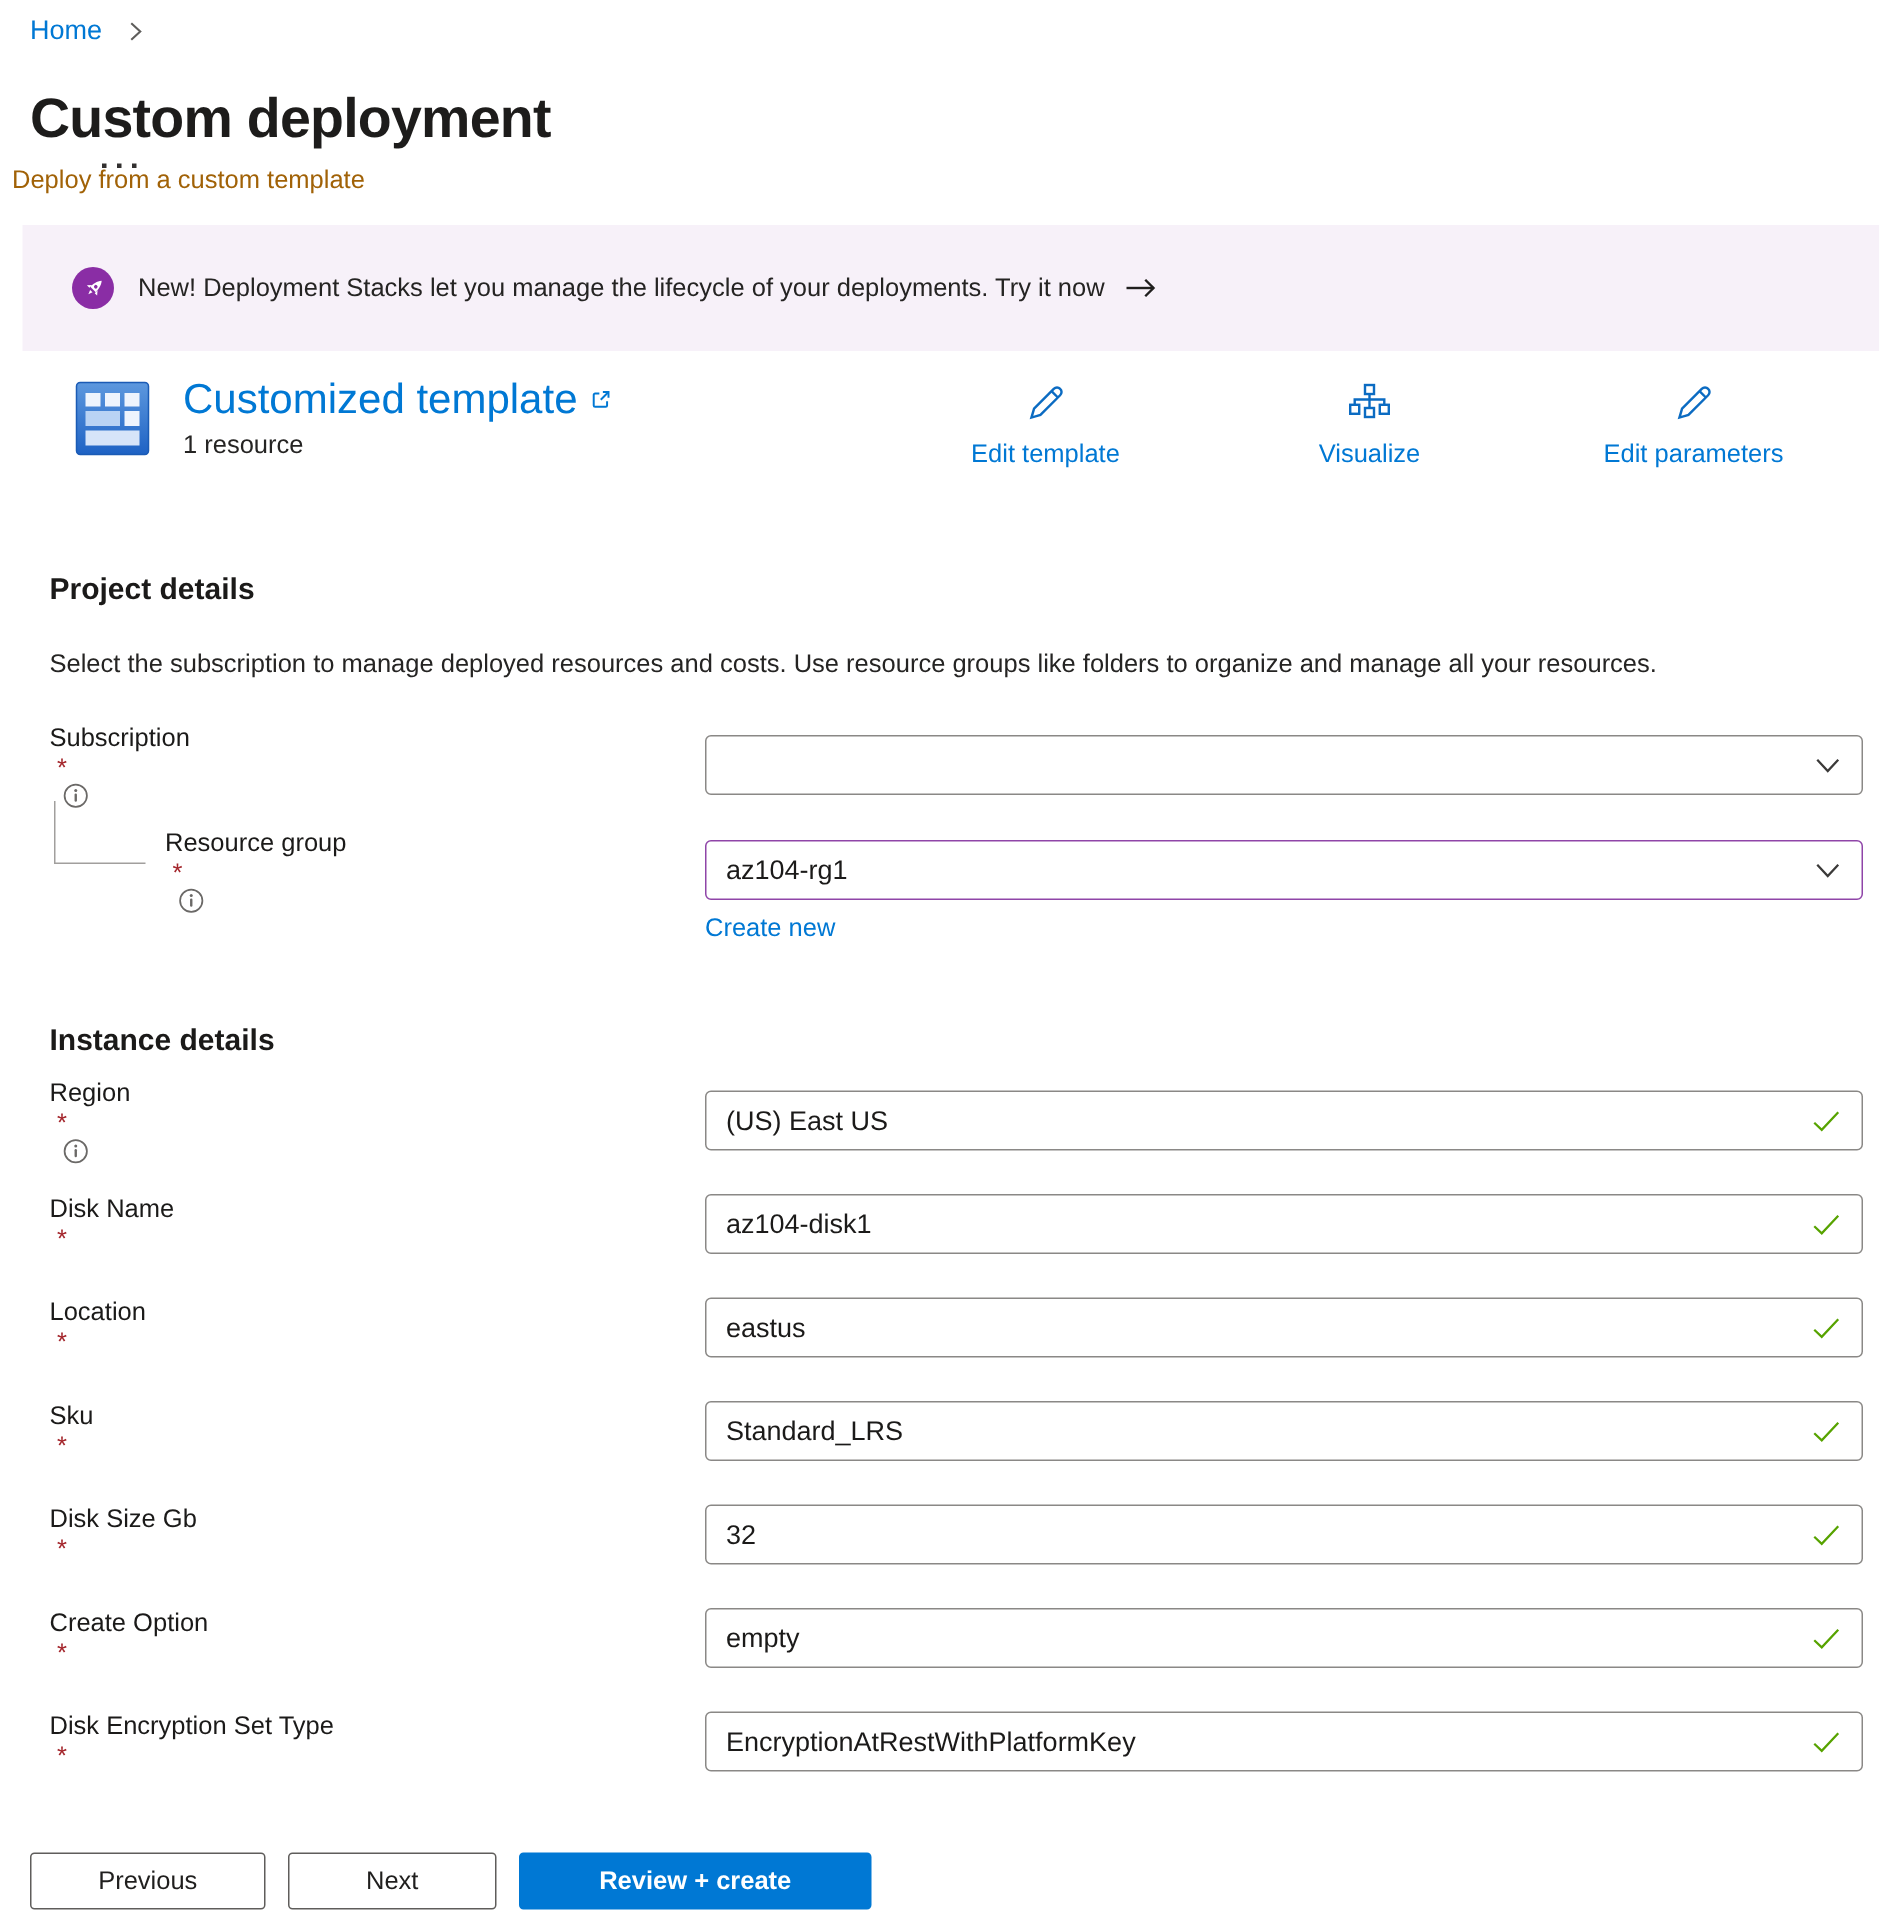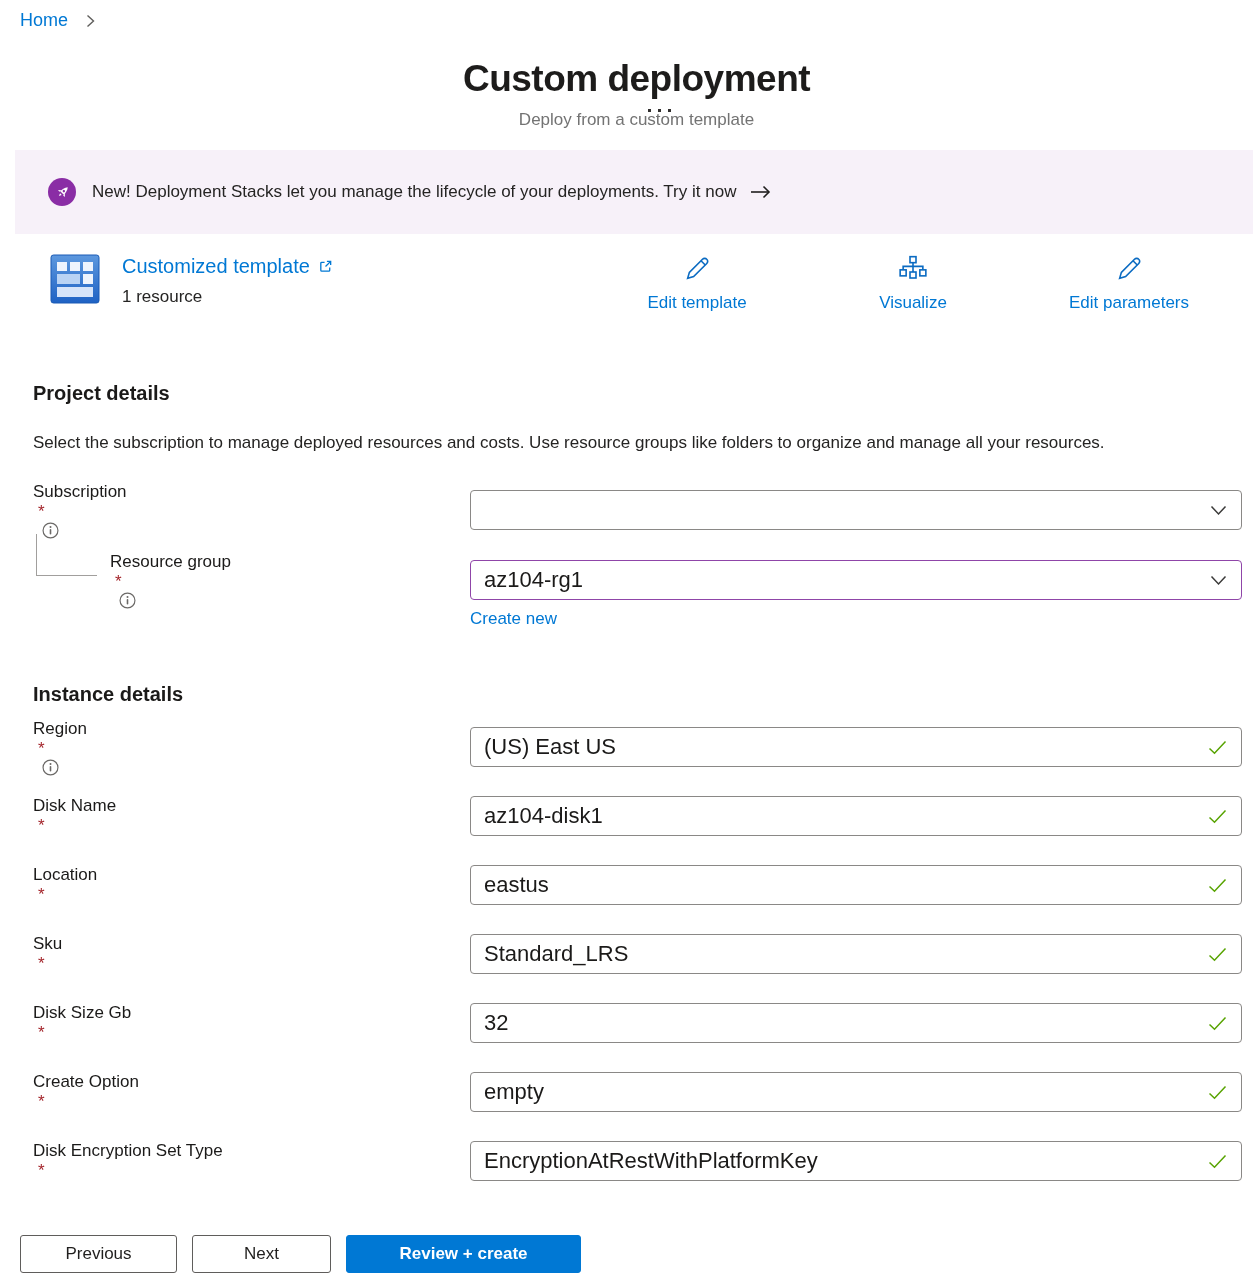--- a/index.html
+++ b/index.html
@@ -5,36 +5,36 @@
   html,body{margin:0;padding:0;}
   body{
     width:1253px;height:1280px;background:#fff;position:relative;overflow:hidden;
     font-family:"Liberation Sans",sans-serif;color:#201f1e;
   }
   .content{position:absolute;top:0;left:0;width:1253px;height:1196px;overflow:hidden;background:#fff;}
 
   
   .breadcrumb{margin:8px 0 0 20px;height:25px;display:flex;align-items:center;gap:18px;font-size:18px;}
   .breadcrumb a{color:#0078d4;text-decoration:none;cursor:pointer;}
-  .title-row{margin:22px 0 0 20px;height:48px;display:flex;align-items:center;flex-direction:column;}
+  .title-row{margin:22px 0 0 20px;height:48px;display:flex;flex-direction:column;}
   h1{margin:0;font-size:37px;font-weight:700;letter-spacing:-0.5px;color:#1d1c1b;line-height:48px;}
   .more-dots{margin-left:46px;display:flex;gap:7px;align-items:center;cursor:pointer;padding:6px 2px;}
   .more-dots i{width:3px;height:3px;background:#32302f;display:block;}
-  .subtitle{margin:7px 0 0 20px;height:23px;font-size:17px;color:#737373;text-align:center;}
+  .subtitle{margin:7px 0 0 8px;height:23px;font-size:17px;color:#a16207;}
 
   
   .banner{margin:17px 14px 0 15px;width:1238px;height:84px;background:#f7f1f9;display:flex;align-items:center;box-sizing:border-box;padding-left:33px;cursor:pointer;}
   .rocket-badge{width:28px;height:28px;border-radius:50%;background:#8a2da5;display:flex;align-items:center;justify-content:center;flex-shrink:0;}
   .banner-text{margin-left:16px;font-size:17px;color:#252423;}
   .banner-arrow{margin-left:14px;display:flex;align-items:center;}
 
   
   .template-row{position:relative;margin-top:18px;height:68px;}
   .tpl-left{position:absolute;left:50px;top:2px;display:flex;gap:22px;}
-  .tpl-link{display:flex;align-items:center;gap:8px;font-size:20px;color:#0078d4;text-decoration:none;cursor:pointer;line-height:24px;}
+  .tpl-link{display:flex;align-items:center;gap:8px;font-size:28px;color:#0078d4;text-decoration:none;cursor:pointer;line-height:24px;}
   .tpl-count{margin-top:9px;font-size:17px;color:#252423;}
   .tpl-actions{position:absolute;left:589px;top:0;display:flex;}
   .tpl-action{width:216px;display:flex;flex-direction:column;align-items:center;gap:7px;cursor:pointer;}
   .tpl-action .lbl{font-size:17px;color:#0078d4;}
 
   
   .section-h{margin:0 0 0 33px;font-size:20px;font-weight:700;color:#1b1a19;height:26px;line-height:26px;}
   .h-project{margin-top:60px;}
   .h-instance{margin-top:49px;}
   .desc{margin:21px 11px 0 33px;max-width:1142px;font-size:17px;line-height:31px;color:#252423;}
@@ -44,21 +44,21 @@
   .mt-sub{margin-top:32px;}
   .mt-rg{margin-top:30px;}
   .mt-first{margin-top:20px;}
   .mt-row{margin-top:29px;}
   .label-col{width:437px;flex-shrink:0;display:flex;align-items:flex-start;font-size:17px;color:#1b1a19;flex-direction:column;}
   .label-col.indent{padding-left:77px;box-sizing:border-box;}
   .req{color:#a4262c;margin-left:5px;}
   .info-ic{margin-left:9px;display:flex;align-items:center;cursor:pointer;}
   .control-col{flex:1;height:40px;}
   .field-box{width:100%;height:40px;box-sizing:border-box;background:#fff;border:1px solid #8a8886;border-radius:4px;
-    display:flex;align-items:center;justify-content:space-between;padding:0 14px 0 13px;font-size:22px;color:#1b1a19;cursor:pointer;}
+    display:flex;align-items:center;justify-content:space-between;padding:0 14px 0 13px;font-size:18px;color:#1b1a19;cursor:pointer;}
   .field-box.dirty{border:1.5px solid #8f45a8;}
   .elbow{position:absolute;left:3px;top:-26px;width:60px;height:41px;border-left:1px solid #a19f9d;border-bottom:1px solid #a19f9d;pointer-events:none;}
   .create-new{margin:9px 11px 0 470px;height:23px;font-size:17px;}
   .create-new a{color:#0078d4;text-decoration:none;cursor:pointer;}
 
   
   .footer{position:absolute;left:0;top:1196px;width:1253px;height:84px;background:#fff;box-sizing:border-box;
     display:flex;align-items:flex-start;padding:39px 0 0 20px;gap:15px;}
   .btn{height:38px;border:1px solid #5f5d5b;background:#fff;border-radius:3px;font-size:17px;font-family:inherit;color:#201f1e;cursor:pointer;}
   .btn-prev{width:157px;}

